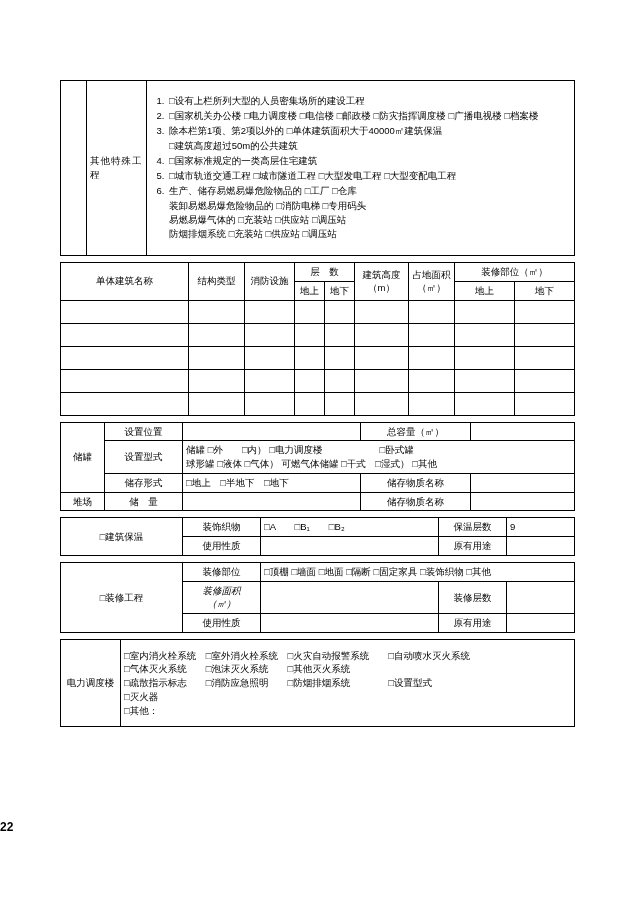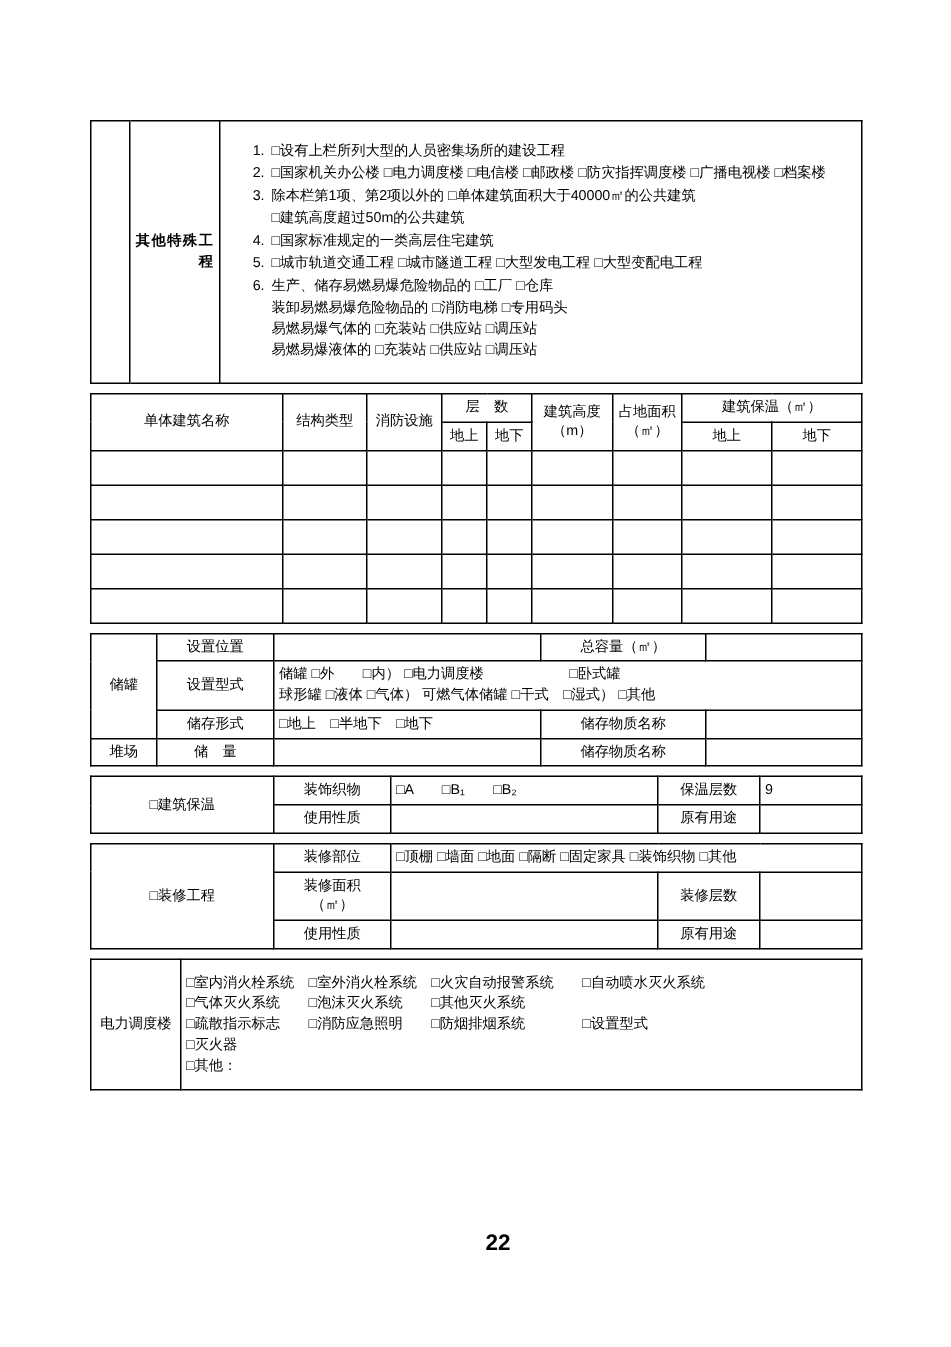--- a/index.html
+++ b/index.html
@@ -11,35 +11,35 @@
   .sheet{
     position:absolute;left:60px;top:80px;width:514px;
   }
   table{border-collapse:collapse;width:514px;table-layout:fixed;}
   td{
     border:1px solid #000;vertical-align:middle;
     font-size:9.5px;line-height:1.45;color:#000;padding:2px 3px;
   }
   .c{text-align:center;}
   .l{text-align:left;}
-  .lbl{text-align:right;font-size:9.5px;font-weight:bold;}
-  .listcell{padding:4px 6px 4px 16px;}
+  .lbl{text-align:left;font-size:9.5px;}
+  .listcell{padding:4px 6px 4px 4px;}
   ol.special{
     margin:0;padding:0 0 0 16px;list-style-type:decimal;
   }
   ol.special>li{
     margin:0 0 1px 0;padding:0 0 0 2px;font-size:9.5px;line-height:1.5;
   }
   .sub{display:block;}
-  .tall{height:19px;}
+  .tall{height:19px;font-style:italic;}
   .empty-row td{height:18px;}
   .two-line{line-height:1.5;}
   .pg{
-    position:absolute;left:0;right:0;top:820px;text-align:center;
-    font-size:15px;font-weight:bold;color:#000;padding-left:30px;
+    position:absolute;left:0;right:0;top:820px;text-align:left;
+    font-size:12px;font-weight:bold;color:#000;
   }
 </style>
 </head>
 <body>
 
 <div class="page">
   <div class="sheet">
 
     <table>
       <colgroup>
@@ -51,30 +51,30 @@
           <tr>
         <td class="c lbl" style="height:170px;border-right:none;"></td>
         <td class="c lbl">
           <div class="two-line" style="letter-spacing:1px;">其他特殊工程</div>
         </td>
         <td class="l listcell">
           <ol class="special">
             <li>□设有上栏所列大型的人员密集场所的建设工程</li>
             <li>□国家机关办公楼 □电力调度楼 □电信楼 □邮政楼 □防灾指挥调度楼 □广播电视楼 □档案楼</li>
             <li>
-              <span class="sub">除本栏第1项、第2项以外的 □单体建筑面积大于40000㎡的公共建筑</span>
+              <span class="sub">除本栏第1项、第2项以外的 □单体建筑面积大于40000㎡建筑保温</span>
               <span class="sub">□建筑高度超过50m的公共建筑</span>
             </li>
             <li>□国家标准规定的一类高层住宅建筑</li>
             <li>□城市轨道交通工程 □城市隧道工程 □大型发电工程 □大型变配电工程</li>
             <li>
               <span class="sub">生产、储存易燃易爆危险物品的 □工厂 □仓库</span>
               <span class="sub">装卸易燃易爆危险物品的 □消防电梯 □专用码头</span>
               <span class="sub">易燃易爆气体的 □充装站 □供应站 □调压站</span>
-              <span class="sub">易燃易爆液体的 □充装站 □供应站 □调压站</span>
+              <span class="sub">防烟排烟系统 □充装站 □供应站 □调压站</span>
             </li>
           </ol>
         </td>
       </tr>
     </tbody>
       </table>
 
     <table style="margin-top:6px;">
       <colgroup>
         <col style="width:128px">
@@ -88,21 +88,21 @@
           <col style="width:60px">
       </colgroup>
       <tbody>
           <tr>
         <td rowspan="2" class="c">单体建筑名称</td>
         <td rowspan="2" class="c">结构类型</td>
         <td rowspan="2" class="c">消防设施</td>
         <td colspan="2" class="c">层　数</td>
         <td rowspan="2" class="c">建筑高度<br>（m）</td>
         <td rowspan="2" class="c">占地面积<br>（㎡）</td>
-        <td colspan="2" class="c">建筑保温（㎡）</td>
+        <td colspan="2" class="c">装修部位（㎡）</td>
       </tr>
       <tr>
         <td class="c">地上</td>
         <td class="c">地下</td>
         <td class="c">地上</td>
         <td class="c">地下</td>
       </tr>
       <tr class="empty-row">
         <td></td>
         <td></td>

